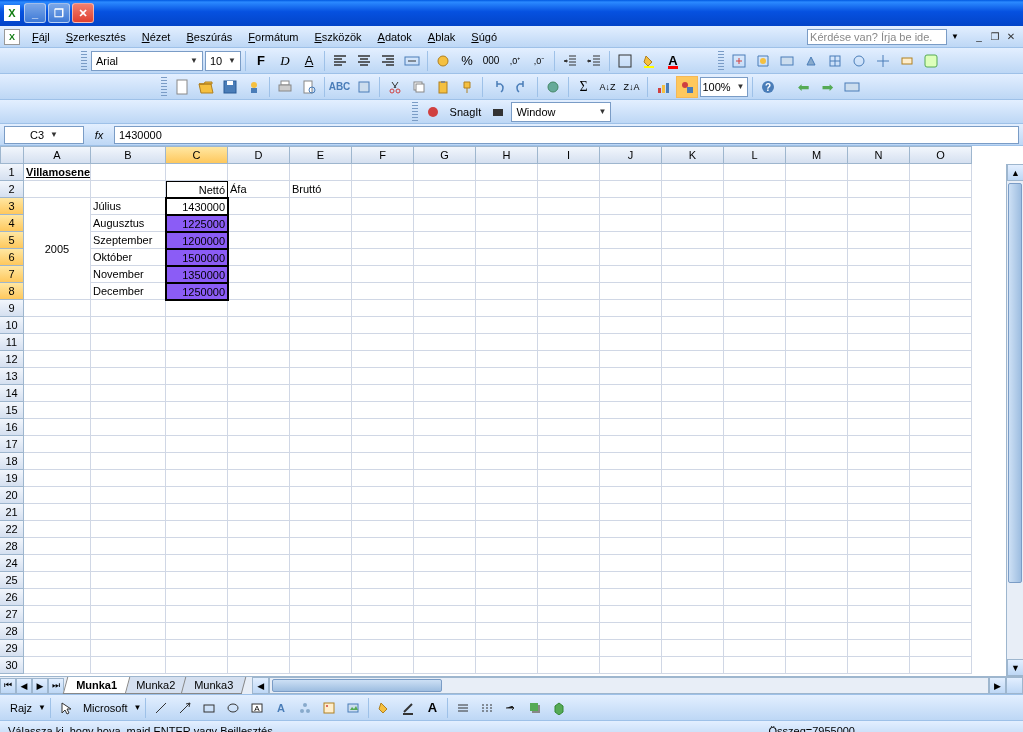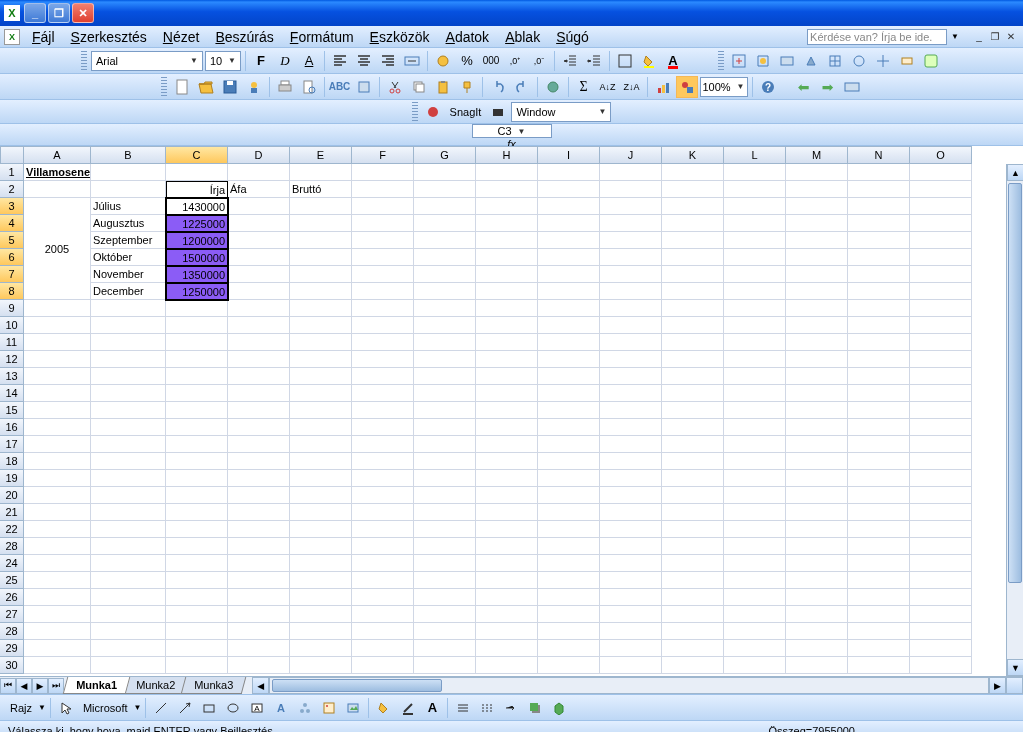--- a/index.html
+++ b/index.html
@@ -9,21 +9,21 @@
 .titlebar { height: 26px; background: linear-gradient(to bottom, #0058e0 0%, #2b8aff 8%, #0651e0 45%, #0344c8 100%); display: flex; align-items: center; padding: 0 4px; color: white; }
 .titlebar .app-icon { width: 16px; height: 16px; margin-right: 4px; background: #fff; display:flex;align-items:center;justify-content:center;color:#107c10;font-weight:bold;font-size:11px; }
 .titlebar .title-text { font-weight: bold; font-size: 12px; flex: 1; }
 .win-btns { display: flex; gap: 2px; }
 .win-btn { width: 22px; height: 20px; border-radius: 3px; display: flex; align-items: center; justify-content: center; color: white; font-weight: bold; font-size: 11px; border:1px solid rgba(255,255,255,0.5);}
 .win-min, .win-max { background: linear-gradient(#7ba7e8,#3e79d6); }
 .win-close { background: linear-gradient(#f08070,#e04030); }
 
 
 .menubar { height: 22px; background: linear-gradient(#e3efff,#bdd7f5); display: flex; align-items: center; padding: 0 4px; border-bottom:1px solid #9ec1e8; }
-.menubar .menu-item { padding: 2px 8px; font-size: 14px; color: #000; cursor:default; }
+.menubar .menu-item { padding: 2px 8px; font-size: 11px; color: #000; cursor:default; }
 .menubar .menu-item u { text-decoration: underline; }
 .menubar .doc-icon { width:16px;height:16px;margin-right:4px;background:#fff;border:1px solid #999;display:flex;align-items:center;justify-content:center;color:#107c10;font-weight:bold;font-size:9px;}
 .help-box { margin-left:auto; display:flex;align-items:center;gap:4px;}
 .help-input { width:140px;height:16px;border:1px solid #7a9cc6;font-size:11px;padding:0 2px;color:#888;}
 .mdi-btns { display:flex;gap:0px;margin-left:8px;}
 .mdi-btn { width:16px;height:14px;display:flex;align-items:center;justify-content:center;font-size:10px;color:#333;}
 
 
 .toolbar { height: 26px; background: linear-gradient(#e3efff,#bdd7f5); display: flex; align-items: center; padding: 0 4px; gap: 2px; border-bottom:1px solid #9ec1e8;justify-content:center;}
 .toolbar .grip { width:6px;height:20px;background:repeating-linear-gradient(to bottom,#7a9cc6 0,#7a9cc6 1px,transparent 1px,transparent 3px);margin-right:2px;}
@@ -31,21 +31,21 @@
 .tb-btn.active { border:1px solid #f5b857;background:#fec85d;}
 .tb-sep { width:1px;height:20px;background:#9ec1e8;margin:0 2px;}
 .font-combo { width:112px;height:20px;border:1px solid #7a9cc6;background:#fff;display:flex;align-items:center;padding:0 4px;font-size:11px;}
 .size-combo { width:36px;height:20px;border:1px solid #7a9cc6;background:#fff;display:flex;align-items:center;padding:0 4px;font-size:11px;}
 .combo-arrow { margin-left:auto;font-size:8px;color:#333;}
 .bold-btn{font-weight:bold;font-style:normal;}
 .italic-btn{font-style:italic;font-family:serif;}
 .zoom-combo{width:48px;height:20px;border:1px solid #7a9cc6;background:#fff;display:flex;align-items:center;padding:0 2px;font-size:11px;}
 
 
-.namebar { height:22px;background:linear-gradient(#e3efff,#bdd7f5);display:flex;align-items:center;padding:0 4px;gap:0;border-bottom:1px solid #9ec1e8;flex-direction:column;}
+.namebar { height:22px;background:linear-gradient(#e3efff,#bdd7f5);display:flex;align-items:center;padding:0 4px;gap:0;border-bottom:1px solid #9ec1e8;}
 .name-box{width:80px;height:18px;background:#fff;border:1px solid #7a9cc6;display:flex;align-items:center;justify-content:center;font-size:11px;}
 .formula-box{flex:1;height:18px;background:#fff;border:1px solid #7a9cc6;display:flex;align-items:center;padding:0 4px;font-size:11px;}
 
 
 .sheet-area { position:relative; height: 530px; background:#fff; display:flex;flex-direction:column;}
 .col-headers { display:flex;height:18px;}
 .corner { width:24px;height:18px;background:linear-gradient(#f2f6fc,#d5e0f0);border:1px solid #9eb6ce;}
 .col-h { height:18px;background:linear-gradient(#f2f6fc,#d5e0f0);border-right:1px solid #9eb6ce;border-bottom:1px solid #9eb6ce;border-top:1px solid #9eb6ce;display:flex;align-items:center;justify-content:center;font-size:11px;}
 .col-h.sel { background:linear-gradient(#ffe7a2,#fec85d);}
 .grid-body { display:flex;flex:1;overflow:hidden;}
@@ -472,21 +472,21 @@
         <div class="cell" style="left: 452px; top: 0px; width: 62px;"></div>
         <div class="cell" style="left: 514px; top: 0px; width: 62px;"></div>
         <div class="cell" style="left: 576px; top: 0px; width: 62px;"></div>
         <div class="cell" style="left: 638px; top: 0px; width: 62px;"></div>
         <div class="cell" style="left: 700px; top: 0px; width: 62px;"></div>
         <div class="cell" style="left: 762px; top: 0px; width: 62px;"></div>
         <div class="cell" style="left: 824px; top: 0px; width: 62px;"></div>
         <div class="cell" style="left: 886px; top: 0px; width: 62px;"></div>
         <div class="cell" style="left: 0px; top: 17px; width: 67px;"></div>
         <div class="cell" style="left: 67px; top: 17px; width: 75px;"></div>
-        <div class="cell right" style="left: 142px; top: 17px; width: 62px; border: 1px solid rgb(0, 0, 0);">Írja</div>
+        <div class="cell right" style="left: 142px; top: 17px; width: 62px; border: 1px solid rgb(0, 0, 0);">Nettó</div>
         <div class="cell" style="left: 204px; top: 17px; width: 62px;">Áfa</div>
         <div class="cell" style="left: 266px; top: 17px; width: 62px;">Bruttó</div>
         <div class="cell" style="left: 328px; top: 17px; width: 62px;"></div>
         <div class="cell" style="left: 390px; top: 17px; width: 62px;"></div>
         <div class="cell" style="left: 452px; top: 17px; width: 62px;"></div>
         <div class="cell" style="left: 514px; top: 17px; width: 62px;"></div>
         <div class="cell" style="left: 576px; top: 17px; width: 62px;"></div>
         <div class="cell" style="left: 638px; top: 17px; width: 62px;"></div>
         <div class="cell" style="left: 700px; top: 17px; width: 62px;"></div>
         <div class="cell" style="left: 762px; top: 17px; width: 62px;"></div>

